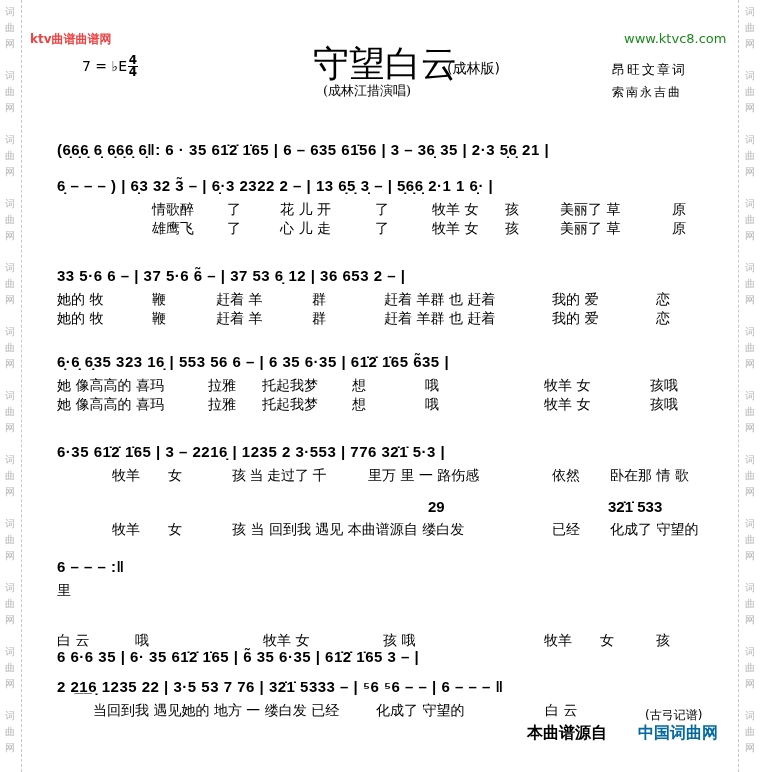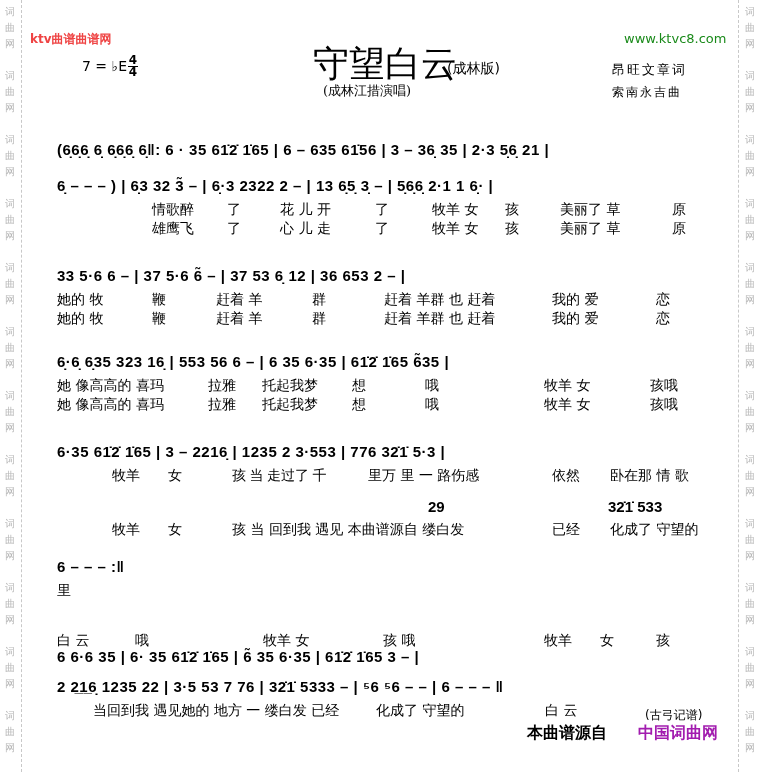--- a/index.html
+++ b/index.html
@@ -16,21 +16,21 @@
   .frac{position:absolute;left:128px;top:55px;font-size:12px;font-weight:bold;line-height:11px;text-align:center;}
   .frac .bar{display:block;border-top:1px solid #000;width:10px;}
   .title{left:313px;top:40px;font-size:36px;}
   .subtitle{left:447px;top:60px;font-size:14px;}
   .singer{left:323px;top:82px;font-size:13px;font-family:"DejaVu Serif",serif;}
   .lyricist{left:612px;top:61px;font-size:13px;font-family:"DejaVu Serif",serif;letter-spacing:2px;}
   .composer{left:612px;top:84px;font-size:12px;font-family:Liberation Serif, serif;letter-spacing:2px;}
   .note-line{position:absolute;left:57px;font-size:15px;font-weight:bold;letter-spacing:0px;white-space:nowrap;font-family:"Liberation Sans",sans-serif;}
   .lyr{position:absolute;font-size:14px;white-space:nowrap;font-family:"DejaVu Sans",sans-serif;}
   .src{left:527px;top:723px;font-size:16px;font-weight:bold;}
-  .src2{left:638px;top:723px;font-size:16px;font-weight:bold;color:#a21caf;}
+  .src2{left:638px;top:723px;font-size:16px;font-weight:bold;color:#0369a1;}
   .credit{left:645px;top:707px;font-size:12px;}
 </style>
 </head>
 <body>
 
 <div class="vline" style="left:21px;"></div>
 <div class="vline" style="left:738px;"></div>
 <div class="wm wm-left" id="wmL">
     <div class="grp">
       <div>词</div>

